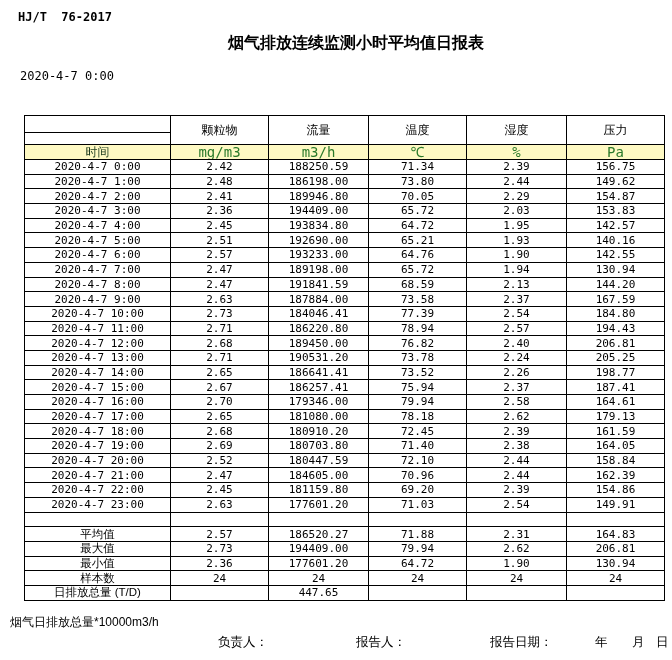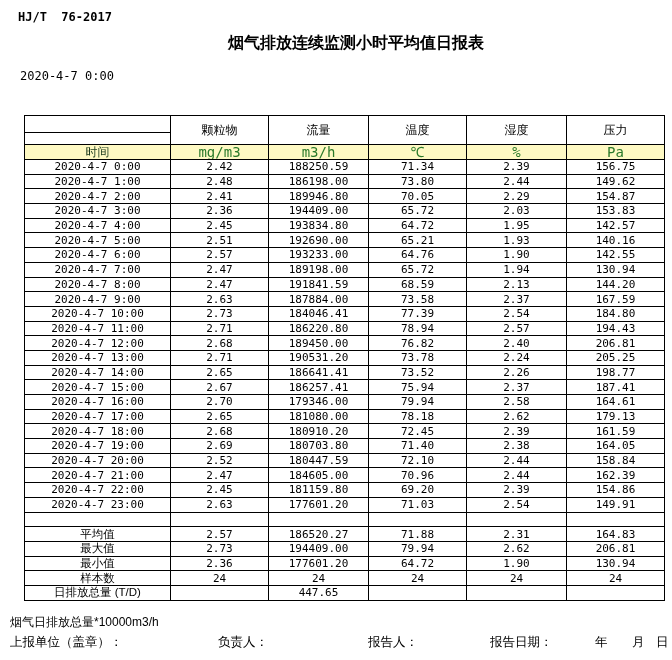--- a/index.html
+++ b/index.html
@@ -54,21 +54,21 @@
     margin:13px 0 0 10px;font-size:12px;
     font-family:"Liberation Sans","DejaVu Sans",sans-serif;
   }
   .sign-row{
     position:absolute;left:0;top:634px;width:672px;height:16px;font-size:12.5px;
     font-family:"Liberation Sans","DejaVu Sans",sans-serif;
   }
   .sign-row span{position:absolute;top:0;white-space:nowrap;}
   .lab-unit{left:10px;}
   .lab-resp{left:218px;}
-  .lab-reporter{left:368px;}
+  .lab-reporter{left:356px;}
   .lab-rdate{left:490px;}
   .lab-year{left:595px;}
   .lab-month{left:632px;}
   .lab-day{left:656px;}
 </style>
 </head>
 <body>
 
 <div class="std">HJ/T  76-2017</div>
 <div class="title">烟气排放连续监测小时平均值日报表</div>
@@ -348,20 +348,19 @@
         <td></td>
         <td></td>
         <td></td>
       </tr>
   </tbody>
 </table>
 
 <div class="note">烟气日排放总量*10000m3/h</div>
 
 <div class="sign-row">
-  <span class="lab-unit">上报单位（盖章）：</span>
   <span class="lab-resp">负责人：</span>
   <span class="lab-reporter">报告人：</span>
   <span class="lab-rdate">报告日期：</span>
   <span class="lab-year">年</span>
   <span class="lab-month">月</span>
   <span class="lab-day">日</span>
 </div>
 
 </body></html>

